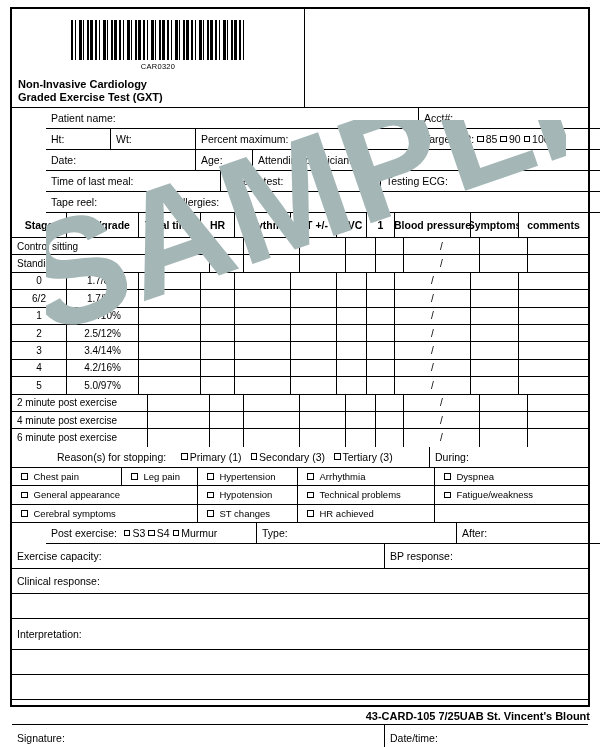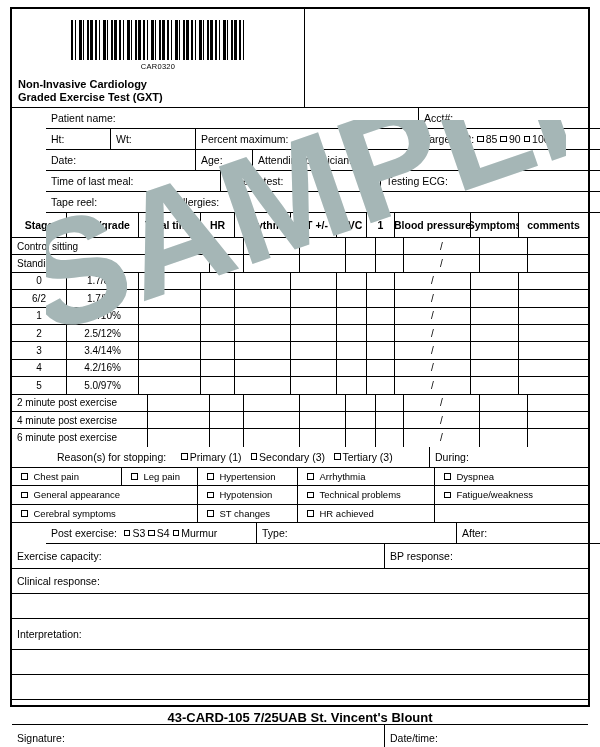--- a/index.html
+++ b/index.html
@@ -110,22 +110,22 @@
 
   
   .open-row { height: 25px; }
   .open-tall { height: 31px; }
 
   
   .footer {
     position: absolute;
     left: 10px; top: 710px;
     width: 580px;
-    display: flex; justify-content: center;
-    font-size: 13px; font-weight: bold; color: #000;
+    display: flex; justify-content: flex-end;
+    font-size: 11px; font-weight: bold; color: #000;
   }
 
   
   .watermark {
     position: absolute;
     left: 46px; top: 120px;
     width: 520px; height: 300px;
     pointer-events: none;
     z-index: 50;
   }

